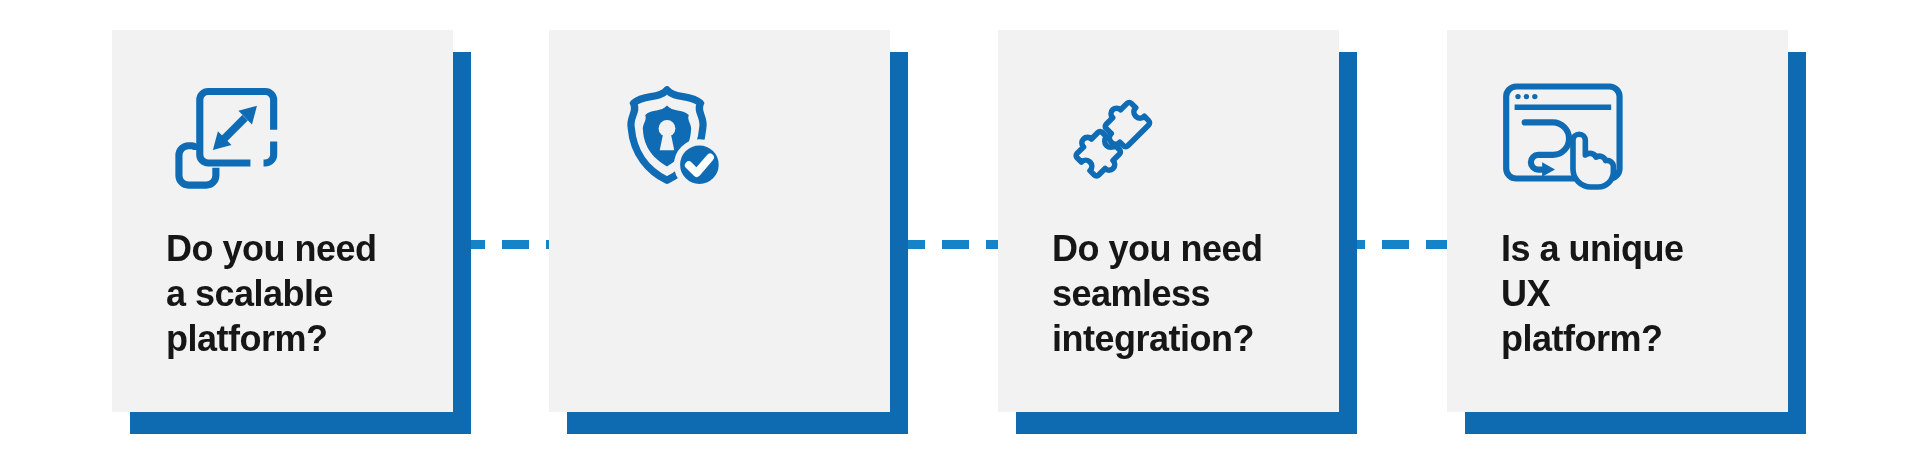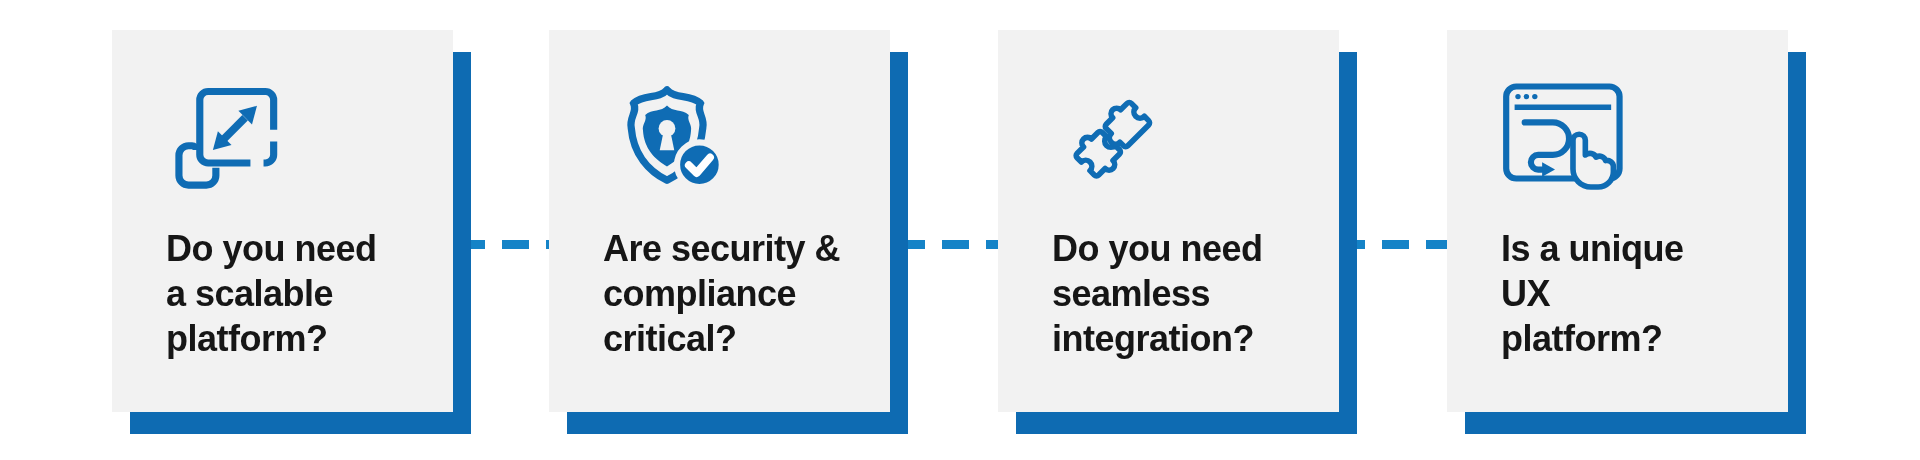--- a/index.html
+++ b/index.html
@@ -61,23 +61,20 @@
 
         <path d="M56,21 C51,27 42.5,24 36.5,29.5 C38.5,34.5 33.5,37.5 34.5,43.5 C35.5,59.5 45,69.5 56,75.5 C67,69.5 76.5,59.5 77.5,43.5 C78.5,37.5 73.5,34.5 75.5,29.5 C69.5,24 61,27 56,21 Z" fill="#0F6CB4"></path>
 
         <circle cx="56" cy="41.5" r="7.5" fill="#F2F2F2"></circle>
         <polygon points="52.5,46.5 59.5,46.5 62.5,61 49.5,61" fill="#F2F2F2"></polygon>
 
         <circle cx="85" cy="74" r="20" fill="#0F6CB4" stroke="#F2F2F2" stroke-width="5.5"></circle>
         <polyline points="75.5,74.5 82.5,81.5 94.5,67.5" fill="none" stroke="#FFFFFF" stroke-width="7" stroke-linecap="round" stroke-linejoin="round"></polyline>
       </svg>
     </div>
-    <div class="question">Are security &amp;
-compliance
-critical?</div>
   </div>
 
   <div class="card c3">
     <div class="icon-wrap">
       <svg width="118" height="116" viewBox="0 0 114 114" fill="none" stroke="#0F6CB4" stroke-width="5.5" stroke-linejoin="round" stroke-linecap="round">
         <g transform="translate(21,41) rotate(-45,38,15)">
 
           <path d="M3,0 h9 a5.5,5.5 0 1,1 11,0 h9 a3,3 0 0,1 3,3 v6 a5.5,5.5 0 1,0 0,12 v6 a3,3 0 0,1 -3,3 h-9 a5.5,5.5 0 1,1 -11,0 h-9 a3,3 0 0,1 -3,-3 v-6 a5.5,5.5 0 1,0 0,-12 v-6 a3,3 0 0,1 3,-3 z"></path>
 
           <path transform="translate(40.5,0)" d="M3,0 h9 a5.5,5.5 0 1,1 11,0 h9 a3,3 0 0,1 3,3 v6 a5.5,5.5 0 1,0 0,12 v6 a3,3 0 0,1 -3,3 h-29 a3,3 0 0,1 -3,-3 v-5 a5.5,5.5 0 1,1 0,-12 v-7 a3,3 0 0,1 3,-3 z"></path>

